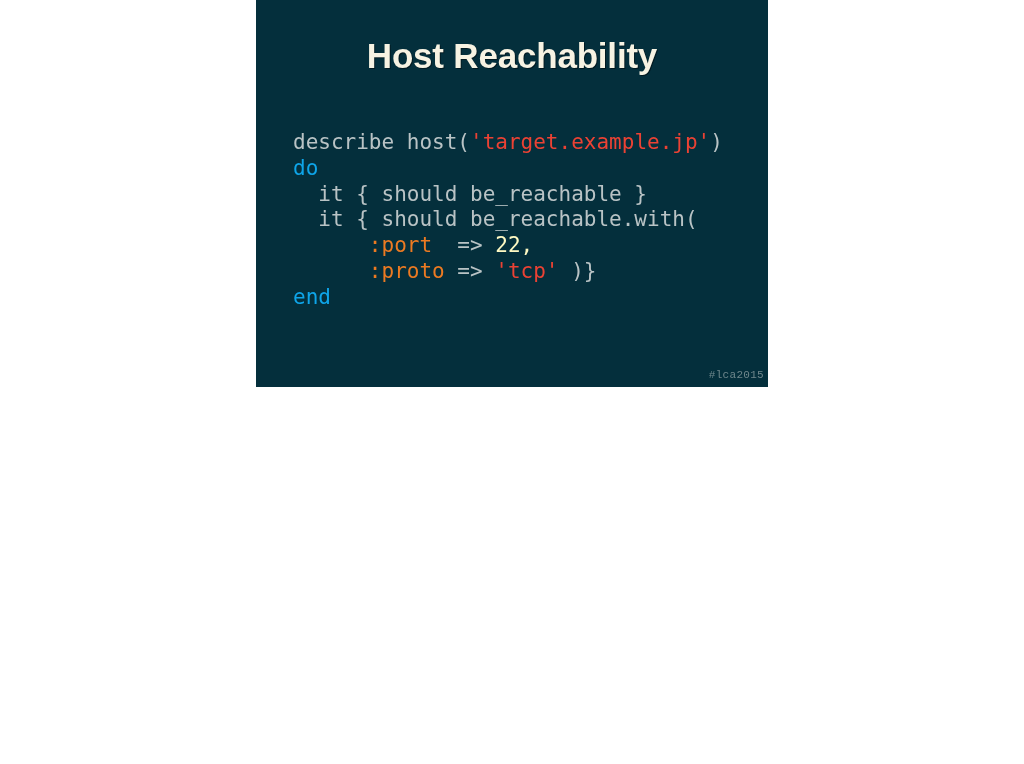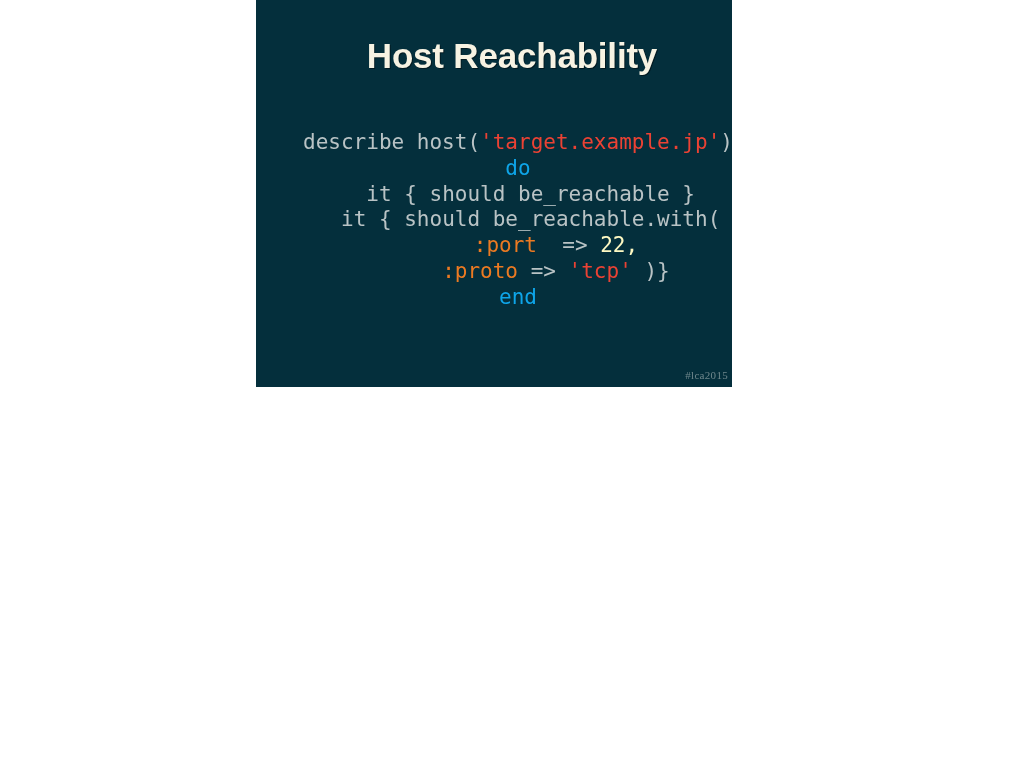--- a/index.html
+++ b/index.html
@@ -20,21 +20,21 @@
     width: 1024px;
     height: 764px;
     background: #ffffff;
   }
 
   
   .slide {
     position: absolute;
     left: 256px;
     top: 0px;
-    width: 476px;
+    width: 512px;
     height: 387px;
     background: #042f3c;
     overflow: hidden;
     box-sizing: border-box;
   }
 
   .slide-title {
     position: absolute;
     left: 0;
     top: 34px;
@@ -55,39 +55,38 @@
     position: absolute;
     left: 37px;
     top: 130px;
     width: 450px;
     font-family: "DejaVu Sans Mono", "Liberation Mono", monospace;
     font-size: 21px;
     line-height: 25.8px;
     color: #b9c3c5;
     white-space: pre;
     letter-spacing: 0px;
-    text-align: center;
   }
   .code-line {
     display: block;
     height: 25.8px;
     white-space: pre;
   }
   .tok-plain  { color: #b9c3c5; }
   .tok-str    { color: #eb4234; }
   .tok-num    { color: #fef9c3; }
   .tok-kw     { color: #0ea5e9; }
   .tok-sym    { color: #ec7a22; }
 
   
   .slide-footer {
     position: absolute;
     right: 4px;
     bottom: 5px;
-    font-family: Liberation Serif, serif;
+    font-family: Liberation Mono, monospace;
     font-size: 11px;
     line-height: 14px;
     color: #6f878c;
     letter-spacing: 0.3px;
   }
 
   
   .caption {
     position: absolute;
     left: 20px;

